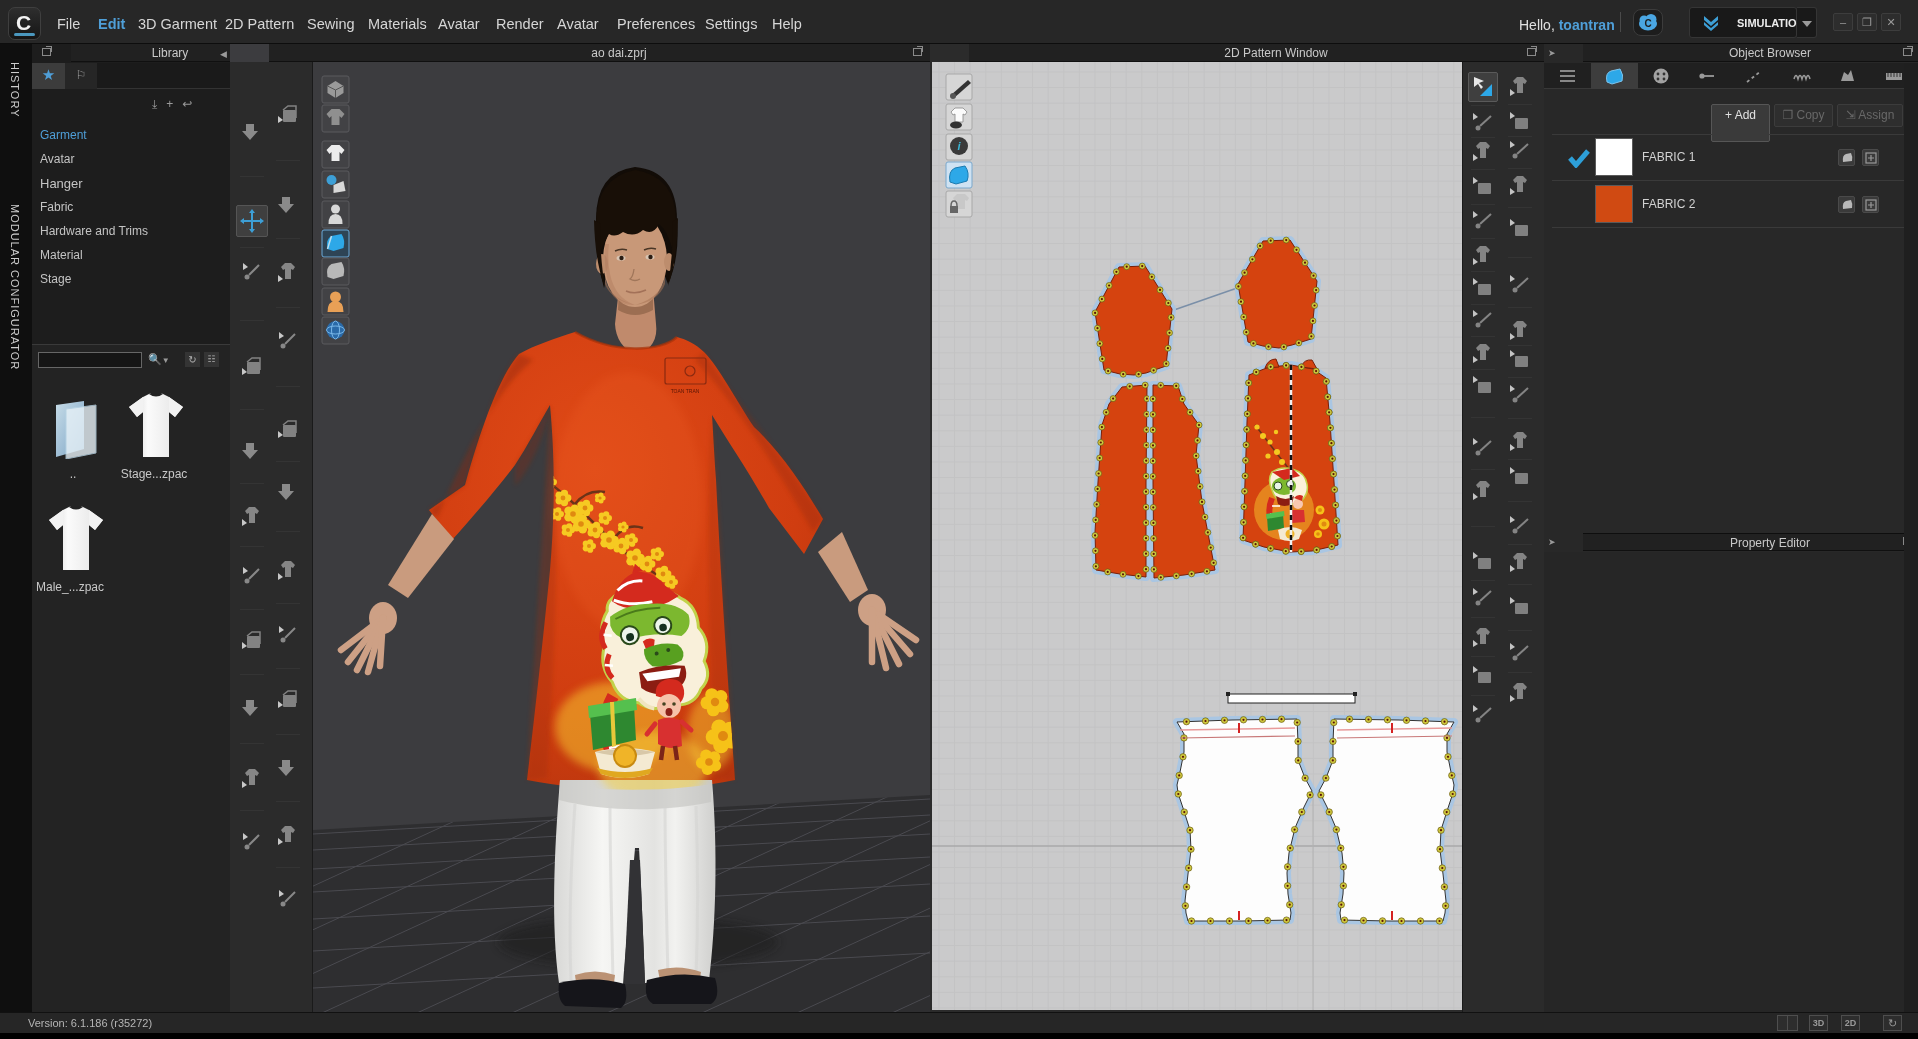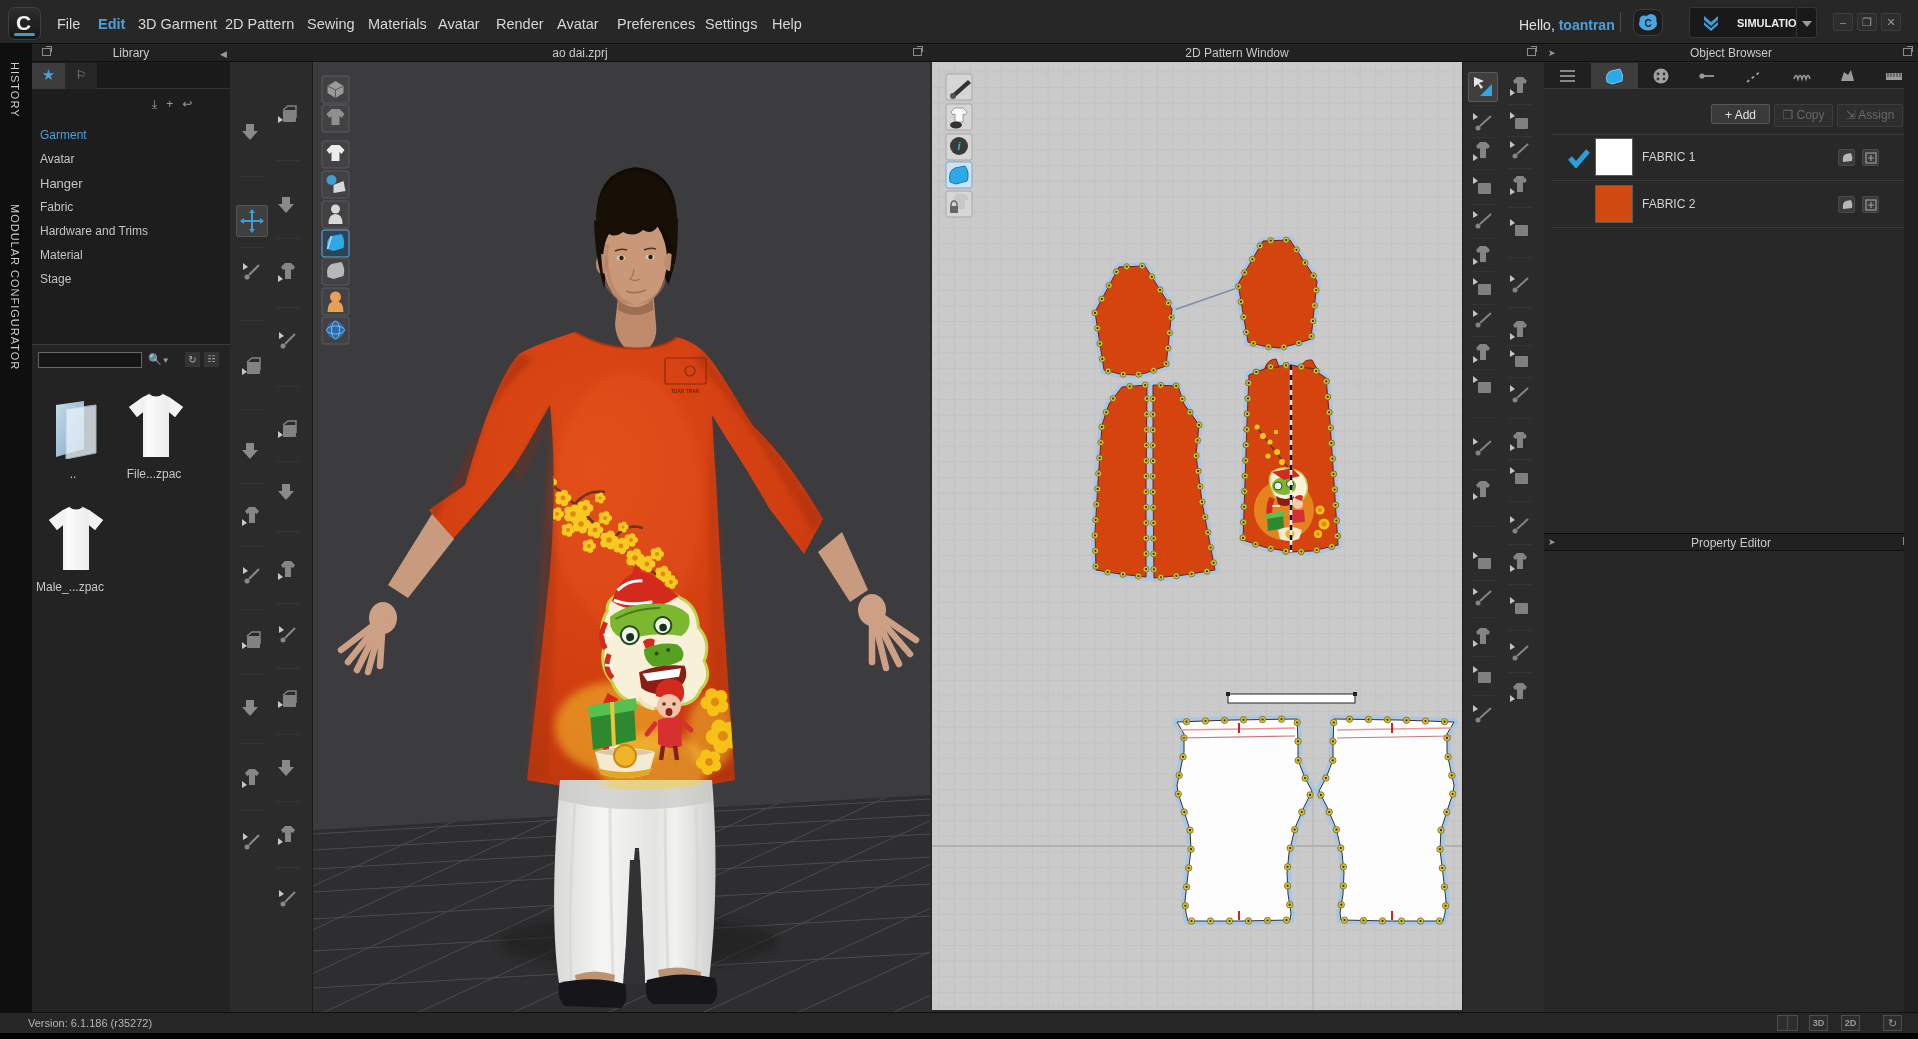--- a/index.html
+++ b/index.html
@@ -1,17 +1,17 @@
 <!DOCTYPE html>
 <html><head><meta charset="utf-8">
 <style>
 *{margin:0;padding:0;box-sizing:border-box;}
 html,body{width:1918px;height:1039px;overflow:hidden;background:#000;font-family:"Liberation Sans",sans-serif;}
 .abs{position:absolute;}
-.hdr{position:absolute;height:18px;background:#212121;color:#c9c9c9;font-size:12px;text-align:center;line-height:18px;border-bottom:1px solid #101010;}
+.hdr{position:absolute;height:18px;background:#212121;color:#c9c9c9;font-size:12px;text-align:center;line-height:18px;border-bottom:1px solid #101010;margin-left:39px;}
 .pop{position:absolute;width:9px;height:8px;border:1px solid #8a8a8a;}
 .pop:after{content:"";position:absolute;right:-2px;top:-3px;width:5px;height:5px;border-top:1px solid #8a8a8a;border-right:1px solid #8a8a8a;}
 </style></head>
 <body>
 <div class="abs" style="left:0;top:0;width:1918px;height:44px;background:#272727;border-bottom:1px solid #0d0d0d;">
     <div class="abs" style="left:8px;top:7px;width:33px;height:33px;background:linear-gradient(180deg,#2e2e2e,#151515);border:1px solid #3f3f3f;border-radius:7px;">
       <div class="abs" style="left:7px;top:3px;color:#f2f2f2;font-size:21px;font-weight:bold;">C</div>
       <div class="abs" style="left:5px;bottom:3px;width:21px;height:3px;border-radius:2px;background:#57b8e8;opacity:.8;"></div>
     </div>
     <div class="abs" style="left:57px;top:16px;font-size:14.5px;color:#d6d6d6;">File</div>
@@ -93,21 +93,21 @@
             <stop offset="0" stop-color="#cdcdcd"></stop>
             <stop offset="0.35" stop-color="#fbfbfb"></stop>
             <stop offset="1" stop-color="#e2e2e2"></stop>
           </linearGradient>
         </defs>
         <path d="M18 6 L26 2 L36 2 L44 6 L58 16 L50 26 L44 21 L44 66 L18 66 L18 21 L12 26 L4 16 Z" fill="url(#tsg)"></path>
         <path d="M24 3 Q31 8 38 3 L36 2 L26 2 Z" fill="#222"></path>
         <path d="M18 6 L4 16 L12 26 L18 21 Z" fill="#f2f2f2"></path>
         <path d="M44 6 L58 16 L50 26 L44 21 Z" fill="#f2f2f2"></path>
       </svg>
-      <div class="abs" style="left:67px;top:122px;width:110px;text-align:center;font-size:12px;color:#c8c8c8;">File...zpac</div>
+      <div class="abs" style="left:67px;top:122px;width:110px;text-align:center;font-size:12px;color:#c8c8c8;">Stage...zpac</div>
       <svg class="abs" style="left:13px;top:159px;" width="62" height="70" viewBox="0 0 62 70">
         <defs>
           <linearGradient id="tsg" x1="0" y1="0" x2="1" y2="0">
             <stop offset="0" stop-color="#cdcdcd"></stop>
             <stop offset="0.35" stop-color="#fbfbfb"></stop>
             <stop offset="1" stop-color="#e2e2e2"></stop>
           </linearGradient>
         </defs>
         <path d="M18 6 L26 2 L36 2 L44 6 L58 16 L50 26 L44 21 L44 66 L18 66 L18 21 L12 26 L4 16 Z" fill="url(#tsg)"></path>
         <path d="M24 3 Q31 8 38 3 L36 2 L26 2 Z" fill="#222"></path>
@@ -1427,21 +1427,21 @@
         <rect x="3" y="7" width="16" height="7" fill="#9a9a9a"></rect>
         <g stroke="#333" stroke-width="1">
           <line x1="5" y1="7" x2="5" y2="11"></line>
           <line x1="8" y1="7" x2="8" y2="11"></line>
           <line x1="11" y1="7" x2="11" y2="11"></line>
           <line x1="14" y1="7" x2="14" y2="11"></line>
           <line x1="17" y1="7" x2="17" y2="11"></line>
         </g>
       </svg>
     </div>
-    <div class="abs" style="left:167px;top:60px;width:59px;height:20px;background:#3a3a3a;border:1px solid #565656;border-radius:2px;color:#e2e2e2;font-size:12px;text-align:center;line-height:21px;">+ Add</div>
+    <div class="abs" style="left:167px;top:60px;width:59px;height:38px;background:#3a3a3a;border:1px solid #565656;border-radius:2px;color:#e2e2e2;font-size:12px;text-align:center;line-height:21px;">+ Add</div>
     <div class="abs" style="left:230px;top:60px;width:59px;height:23px;background:#2e2e2e;border:1px solid #3c3c3c;border-radius:2px;color:#686868;font-size:12px;text-align:center;line-height:21px;">❐ Copy</div>
     <div class="abs" style="left:293px;top:60px;width:66px;height:23px;background:#2e2e2e;border:1px solid #3c3c3c;border-radius:2px;color:#686868;font-size:12px;text-align:center;line-height:21px;">⇲ Assign</div>
     <div class="abs" style="left:8px;top:90px;width:358px;height:1px;background:#3a3a3a;"></div>
     <svg class="abs" style="left:24px;top:104px;" width="22" height="20">
       <path d="M2 10 L8 17 L20 3" stroke="#2d9fd8" stroke-width="5" fill="none"></path>
     </svg>
     <div class="abs" style="left:51px;top:94px;width:38px;height:38px;background:#ffffff;border:1px solid #5a5a5a;"></div>
     <div class="abs" style="left:98px;top:106px;font-size:12px;color:#d2d2d2;">FABRIC 1</div>
     <div class="abs" style="left:294px;top:105px;width:17px;height:17px;background:#3a3a3a;border:1px solid #4a4a4a;border-radius:2px;"></div>
     <svg class="abs" style="left:297px;top:108px;" width="12" height="12">

